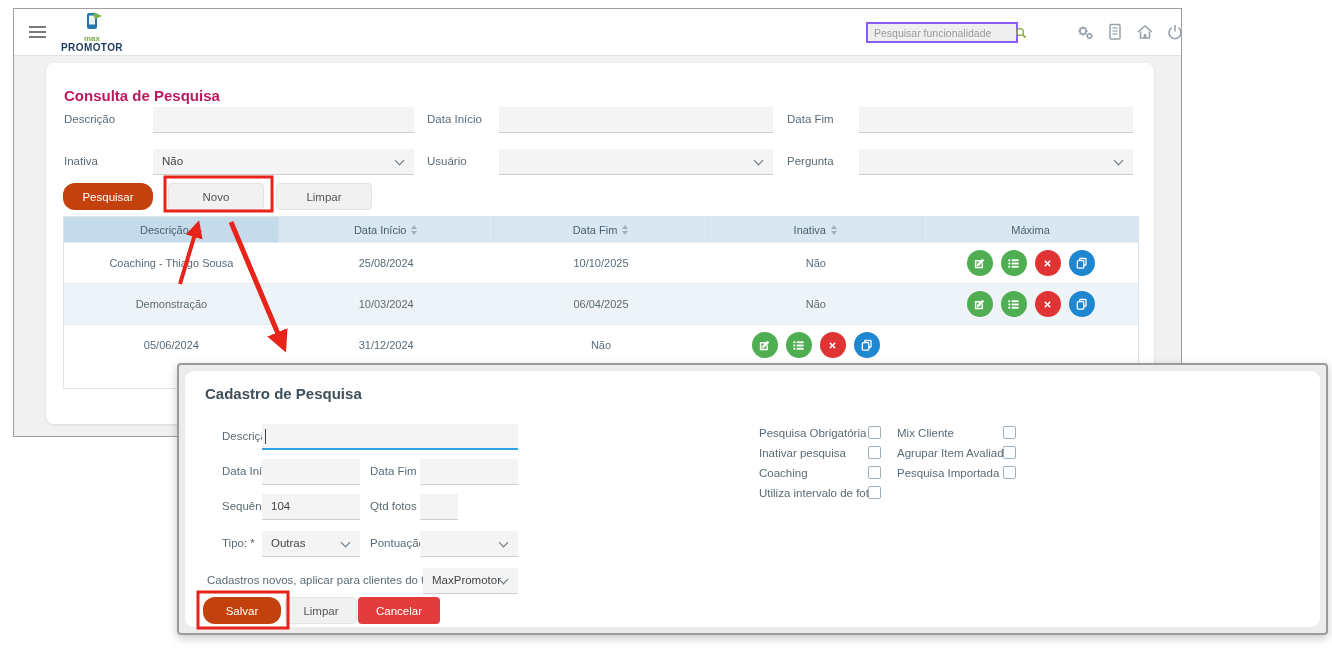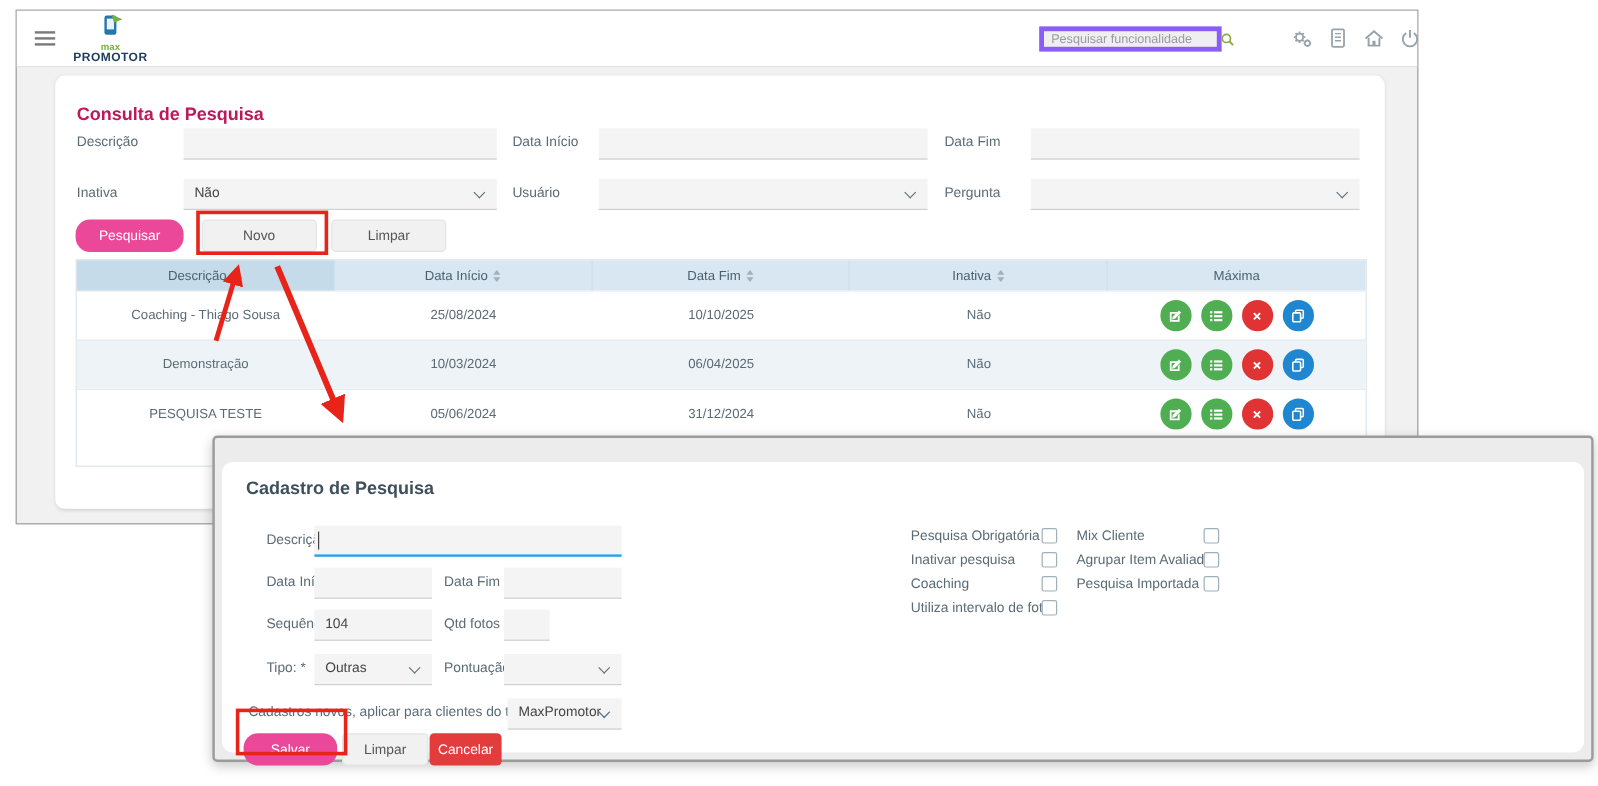--- a/index.html
+++ b/index.html
@@ -15,21 +15,21 @@
   .topbar { position:absolute; left:0; top:0; width:100%; height:47px;
             background:#fff; border-bottom:1px solid #e2e2e2; }
   .hamburger { position:absolute; left:15px; top:17px; width:17px; cursor:pointer; }
   .hamburger div { height:2px; background:#7a7a7a; margin-bottom:3px; }
   .logo { position:absolute; left:42px; top:2px; width:72px; text-align:center; }
   .logo-max { font-size:8px; font-weight:bold; color:#76b043; line-height:7px; }
   .logo-promotor { font-size:10px; font-weight:bold; color:#1d3a5f; letter-spacing:.4px; }
   .userinfo { position:absolute; left:120px; top:8px; font-size:10.5px; color:#969696; line-height:15px; }
   .userinfo b { color:#4a4a4a; font-weight:bold; }
   .searchbox { position:absolute; left:852px; top:13px; width:152px; height:21px;
-               background:#efefef; border:4px solid #8b5cf6; display:flex; align-items:center; }
+               background:#efefef; border:2px solid #8b5cf6; display:flex; align-items:center; }
   .searchbox input { flex:1; border:none; background:transparent; outline:none;
                      font-size:10.5px; color:#777; padding:0 6px;
                      font-family:"Liberation Sans", sans-serif; }
   .searchbox input::placeholder { color:#9a9a9a; }
   .top-icons { position:absolute; left:1062px; top:14px; display:flex; gap:12px; }
   .top-icons .ticon { width:18px; height:18px; display:flex; align-items:center;
                       justify-content:center; cursor:pointer; }
 
   
   .card { position:absolute; left:32px; top:54px; width:1108px; height:361px;
@@ -43,21 +43,21 @@
         line-height:25px; padding:0 9px; }
   .f-select { cursor:pointer; }
   .chev { position:absolute; right:11px; top:8px; width:7px; height:7px;
           border-right:1.6px solid #5f7280; border-bottom:1.6px solid #5f7280;
           transform:rotate(45deg); }
   .f-input.focused { border-bottom:2px solid #2ba1e8; }
   .caret { position:absolute; left:3px; top:5px; width:1px; height:15px; background:#444; }
 
   .btn { position:absolute; height:27px; border-radius:4px; font-size:11.5px;
          display:flex; align-items:center; justify-content:center; cursor:pointer; }
-  .btn-primary { background:#ec4899; color:#fff;border-radius:12px; }
+  .btn-primary { background:#c2410c; color:#fff;border-radius:12px; }
   .btn-light   { background:#f1f1f1; color:#555; border:1px solid #e3e3e3; }
   .btn-danger  { background:#e23c3c; color:#fff; }
 
   
   .table-wrap { position:absolute; left:17px; top:153px; width:1076px; height:173px;
                 border:1px solid #dde5ea; background:#fff; }
   .t-header { display:flex; height:25px; background:#d8e7f2; }
   .t-header .th { flex:0 0 20%; display:flex; align-items:center; justify-content:center;
                   gap:5px; font-size:11px; color:#4a6170; cursor:pointer;
                   border-right:1px solid #cfe0ec; }
@@ -79,21 +79,21 @@
           align-items:center; justify-content:center; cursor:pointer; }
   .abtn.green { background:#4fae51; }
   .abtn.red   { background:#e03434; }
   .abtn.blue  { background:#1f86d0; }
 
   
   .modal { position:absolute; left:177px; top:363px; width:1151px; height:272px;
            background:#ececec; border:2px solid #9b9b9b; border-radius:4px;
            box-shadow:0 3px 10px rgba(0,0,0,.22); z-index:5; }
   .modal-inner { position:absolute; left:6px; top:6px; right:6px; bottom:6px;
-                 background:#fff; border-radius:9px;margin-top:14px; }
+                 background:#fff; border-radius:9px; }
   .modal-title { position:absolute; left:20px; top:14px; font-size:15px;
                  font-weight:bold; color:#3e4f5c; }
   .cbx-row { position:absolute; display:flex; align-items:center; }
   .cbx-label { font-size:11.5px; color:#5b6b76; }
   .cbx { position:absolute; width:13px; height:13px; border:1.5px solid #9fb0ba;
          border-radius:2px; background:#fff; cursor:pointer; }
 
   
   .annotations { position:absolute; left:0; top:0; width:1332px; height:655px;
                  z-index:10; pointer-events:none; }
@@ -318,21 +318,20 @@
           <span class="abtn blue">
               <svg width="13" height="13" viewBox="0 0 14 14">
                 <rect x="2.5" y="4" width="7" height="8" rx="1" fill="none" stroke="#fff" stroke-width="1.4"></rect>
                 <path d="M5 4V2.5A0.9 0.9 0 0 1 5.9 1.6H11a0.9 0.9 0 0 1 .9.9V8a0.9 0.9 0 0 1-.9.9H9.5" fill="none" stroke="#fff" stroke-width="1.4"></path>
               </svg>
             </span>
         </div>
       </div>
 
       <div class="t-row">
-        <div class="td">PESQUISA TESTE</div>
         <div class="td">05/06/2024</div>
         <div class="td">31/12/2024</div>
         <div class="td">Não</div>
         <div class="td actions">
           <span class="abtn green">
               <svg width="13" height="13" viewBox="0 0 14 14">
                 <path d="M10.2 1.8l2 2-5.6 5.6-2.5.5.5-2.5z" fill="#fff"></path>
                 <path d="M9 3.2H2v8.8h8.8V6l-1.6 1.6v2.8H3.6V4.8h3.8z" fill="#fff"></path>
               </svg>
             </span>
@@ -397,21 +396,21 @@
     </div>
 
     <div class="f-label" style="left:22px; top:203px;">Cadastros novos, aplicar para clientes do tipo</div>
     <div class="f-select" style="left:238px; top:197px; width:95px;">
       <span>MaxPromotor</span>
       <span class="chev"></span>
     </div>
 
     <div class="btn btn-primary" style="left:18px; top:226px; width:78px;">Salvar</div>
     <div class="btn btn-light" style="left:100px; top:226px; width:72px;">Limpar</div>
-    <div class="btn btn-danger" style="left:173px; top:226px; width:60px;">Cancelar</div>
+    <div class="btn btn-danger" style="left:173px; top:226px; width:82px;">Cancelar</div>
 
     <div class="cbx-row" style="left:574px; top:56px;">
         <span class="cbx-label">Pesquisa Obrigatória</span>
       </div>
     <div class="cbx" style="left:683px; top:55px;"></div>
     <div class="cbx-row" style="left:574px; top:76px;">
         <span class="cbx-label">Inativar pesquisa</span>
       </div>
     <div class="cbx" style="left:683px; top:75px;"></div>
     <div class="cbx-row" style="left:574px; top:96px;">

